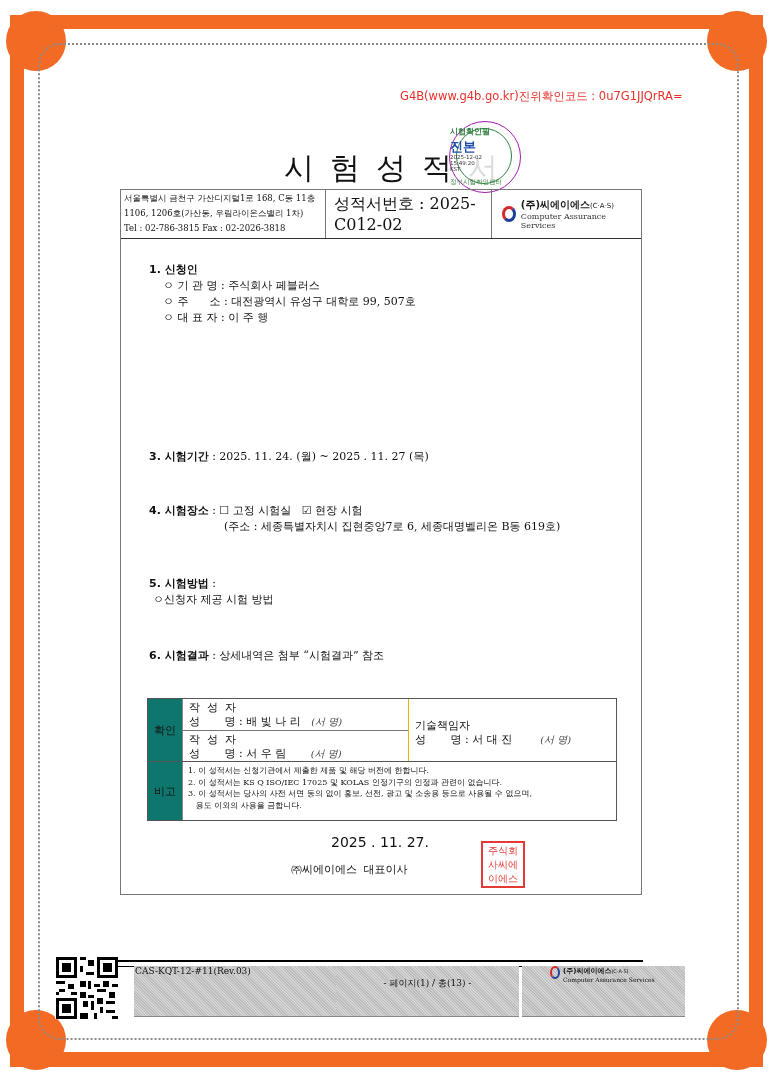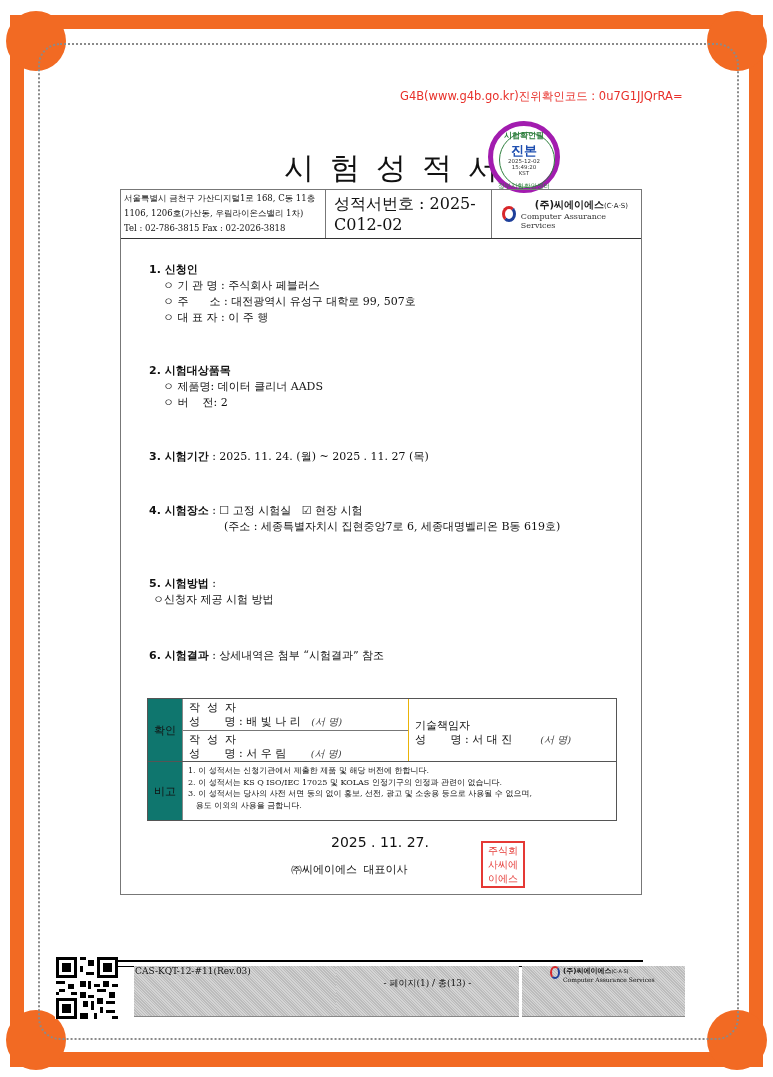--- a/index.html
+++ b/index.html
@@ -3,34 +3,34 @@
 <meta charset="utf-8">
 <style>
   html, body { margin:0; padding:0; }
   body { width:773px; height:1077px; position:relative; background:#ffffff; font-family:"DejaVu Serif","Liberation Serif",serif; color:#111; overflow:hidden; }
   .frame { position:absolute; left:10px; top:15px; width:753px; height:1052px; background:#f26a23; }
   .inner { position:absolute; left:24px; top:29px; width:725px; height:1023px; background:#fff; }
   .corner { position:absolute; width:36px; height:36px; background:#f26a23; border-radius:50%; }
   .dots { position:absolute; left:38px; top:43px; width:697px; height:993px; border:2px dotted #8a8a8a; border-radius:22px; }
   .verify { position:absolute; left:400px; top:89px; font-family:"DejaVu Sans","Liberation Sans",sans-serif; font-size:11.5px; color:#e8302a; }
   .title { position:absolute; left:284px; top:148px; font-size:30px; letter-spacing:16px; font-family:Liberation Serif, serif; }
-  .stamp-green { position:absolute; left:488px; top:121px; width:72px; height:72px; border-radius:50%; border:5px solid #a21caf; background:rgba(255,255,255,0.85); box-sizing:border-box; text-align:center; font-family:"DejaVu Sans","Liberation Sans",sans-serif; }
+  .stamp-green { position:absolute; left:449px; top:121px; width:72px; height:72px; border-radius:50%; border:1px solid #a21caf; background:rgba(255,255,255,0.85); box-sizing:border-box; font-family:"DejaVu Sans","Liberation Sans",sans-serif; }
   .stamp-green .ring { position:absolute; left:6px; top:6px; width:54px; height:54px; border-radius:50%; border:1.5px solid #2f7f3e; }
   .stamp-green .top { position:absolute; top:4px; left:0; width:100%; font-size:8px; color:#2f7f3e; font-weight:bold; }
   .stamp-green .mid { position:absolute; top:16px; left:0; width:100%; font-size:13px; color:#1f4fb0; font-weight:bold; }
   .stamp-green .dt { position:absolute; top:32px; left:0; width:100%; font-size:5.5px; line-height:6px; color:#333; }
   .stamp-green .bot { position:absolute; top:56px; left:0; width:100%; font-size:6.5px; color:#2f7f3e; font-weight:normal; }
   .doc { position:absolute; left:120px; top:189px; width:522px; height:706px; border:1px solid #777; box-sizing:border-box; }
   .header { position:absolute; left:0; top:0; width:100%; height:48px; border-bottom:1.5px solid #333; display:flex; }
   .hcell { border-right:1px solid #777; box-sizing:border-box; }
   .addr { width:205px; font-size:8.5px; line-height:15px; padding:1px 3px; }
   .certno { width:158px; font-size:16px; display:flex; align-items:center; justify-content:center;margin-left:8px; }
   .logo { flex:1; border-right:none; display:flex; align-items:center; padding-left:10px; }
   .logo-mark { width:14px; height:16px; border-radius:50%; border:3px solid #d8262a; border-right-color:#1e3f9a; border-bottom-color:#1e3f9a; box-sizing:border-box; margin-right:5px; }
-  .logo-ko { font-family:"DejaVu Sans","Liberation Sans",sans-serif; font-size:10px; font-weight:bold; color:#1a1a1a;margin-left:14px; }
+  .logo-ko { font-family:"DejaVu Sans","Liberation Sans",sans-serif; font-size:10px; font-weight:bold; color:#1a1a1a; }
   .logo-ko span { font-size:7px; font-weight:normal; }
   .logo-en { font-size:8px; color:#333; }
   .sec { position:absolute; left:28px; font-size:11px; line-height:16px; }
   .sec b { font-family:"DejaVu Sans","Liberation Sans",sans-serif; }
   .sub { padding-left:14px; }
   .sign { position:absolute; left:26px; top:508px; width:470px; border:1px solid #555; box-sizing:border-box; font-size:11px; }
   .srow { display:flex; }
   .slabel { width:34px; background:#0f766e; border-right:1px solid #888; display:flex; align-items:center; justify-content:center; font-family:"DejaVu Sans","Liberation Sans",sans-serif; font-size:11px; }
   .scol { line-height:14px; padding:2px 6px; }
   .sig { font-style:italic; color:#444; font-size:10px; }
@@ -87,25 +87,20 @@
     </div>
   </div>
 
   <div class="sec" style="top:72px">
     <div><b>1. 신청인</b></div>
     <div class="sub">ㅇ 기 관 명 : 주식회사 페블러스</div>
     <div class="sub" style="white-space:pre">ㅇ 주      소 : 대전광역시 유성구 대학로 99, 507호</div>
     <div class="sub">ㅇ 대 표 자 : 이 주 행</div>
   </div>
 
-  <div class="sec" style="top:173px">
-    <div><b>2. 시험대상품목</b></div>
-    <div class="sub">ㅇ 제품명: 데이터 클리너 AADS</div>
-    <div class="sub" style="white-space:pre">ㅇ 버    전: 2</div>
-  </div>
 
   <div class="sec" style="top:259px">
     <b>3. 시험기간</b><span> : 2025. 11. 24. (월) ~ 2025 . 11. 27 (목)</span>
   </div>
 
   <div class="sec" style="top:313px">
     <div><b>4. 시험장소</b><span style="white-space:pre"> : ☐ 고정 시험실   ☑ 현장 시험</span></div>
     <div style="padding-left:75px">(주소 : 세종특별자치시 집현중앙7로 6, 세종대명벨리온 B동 619호)</div>
   </div>
 

